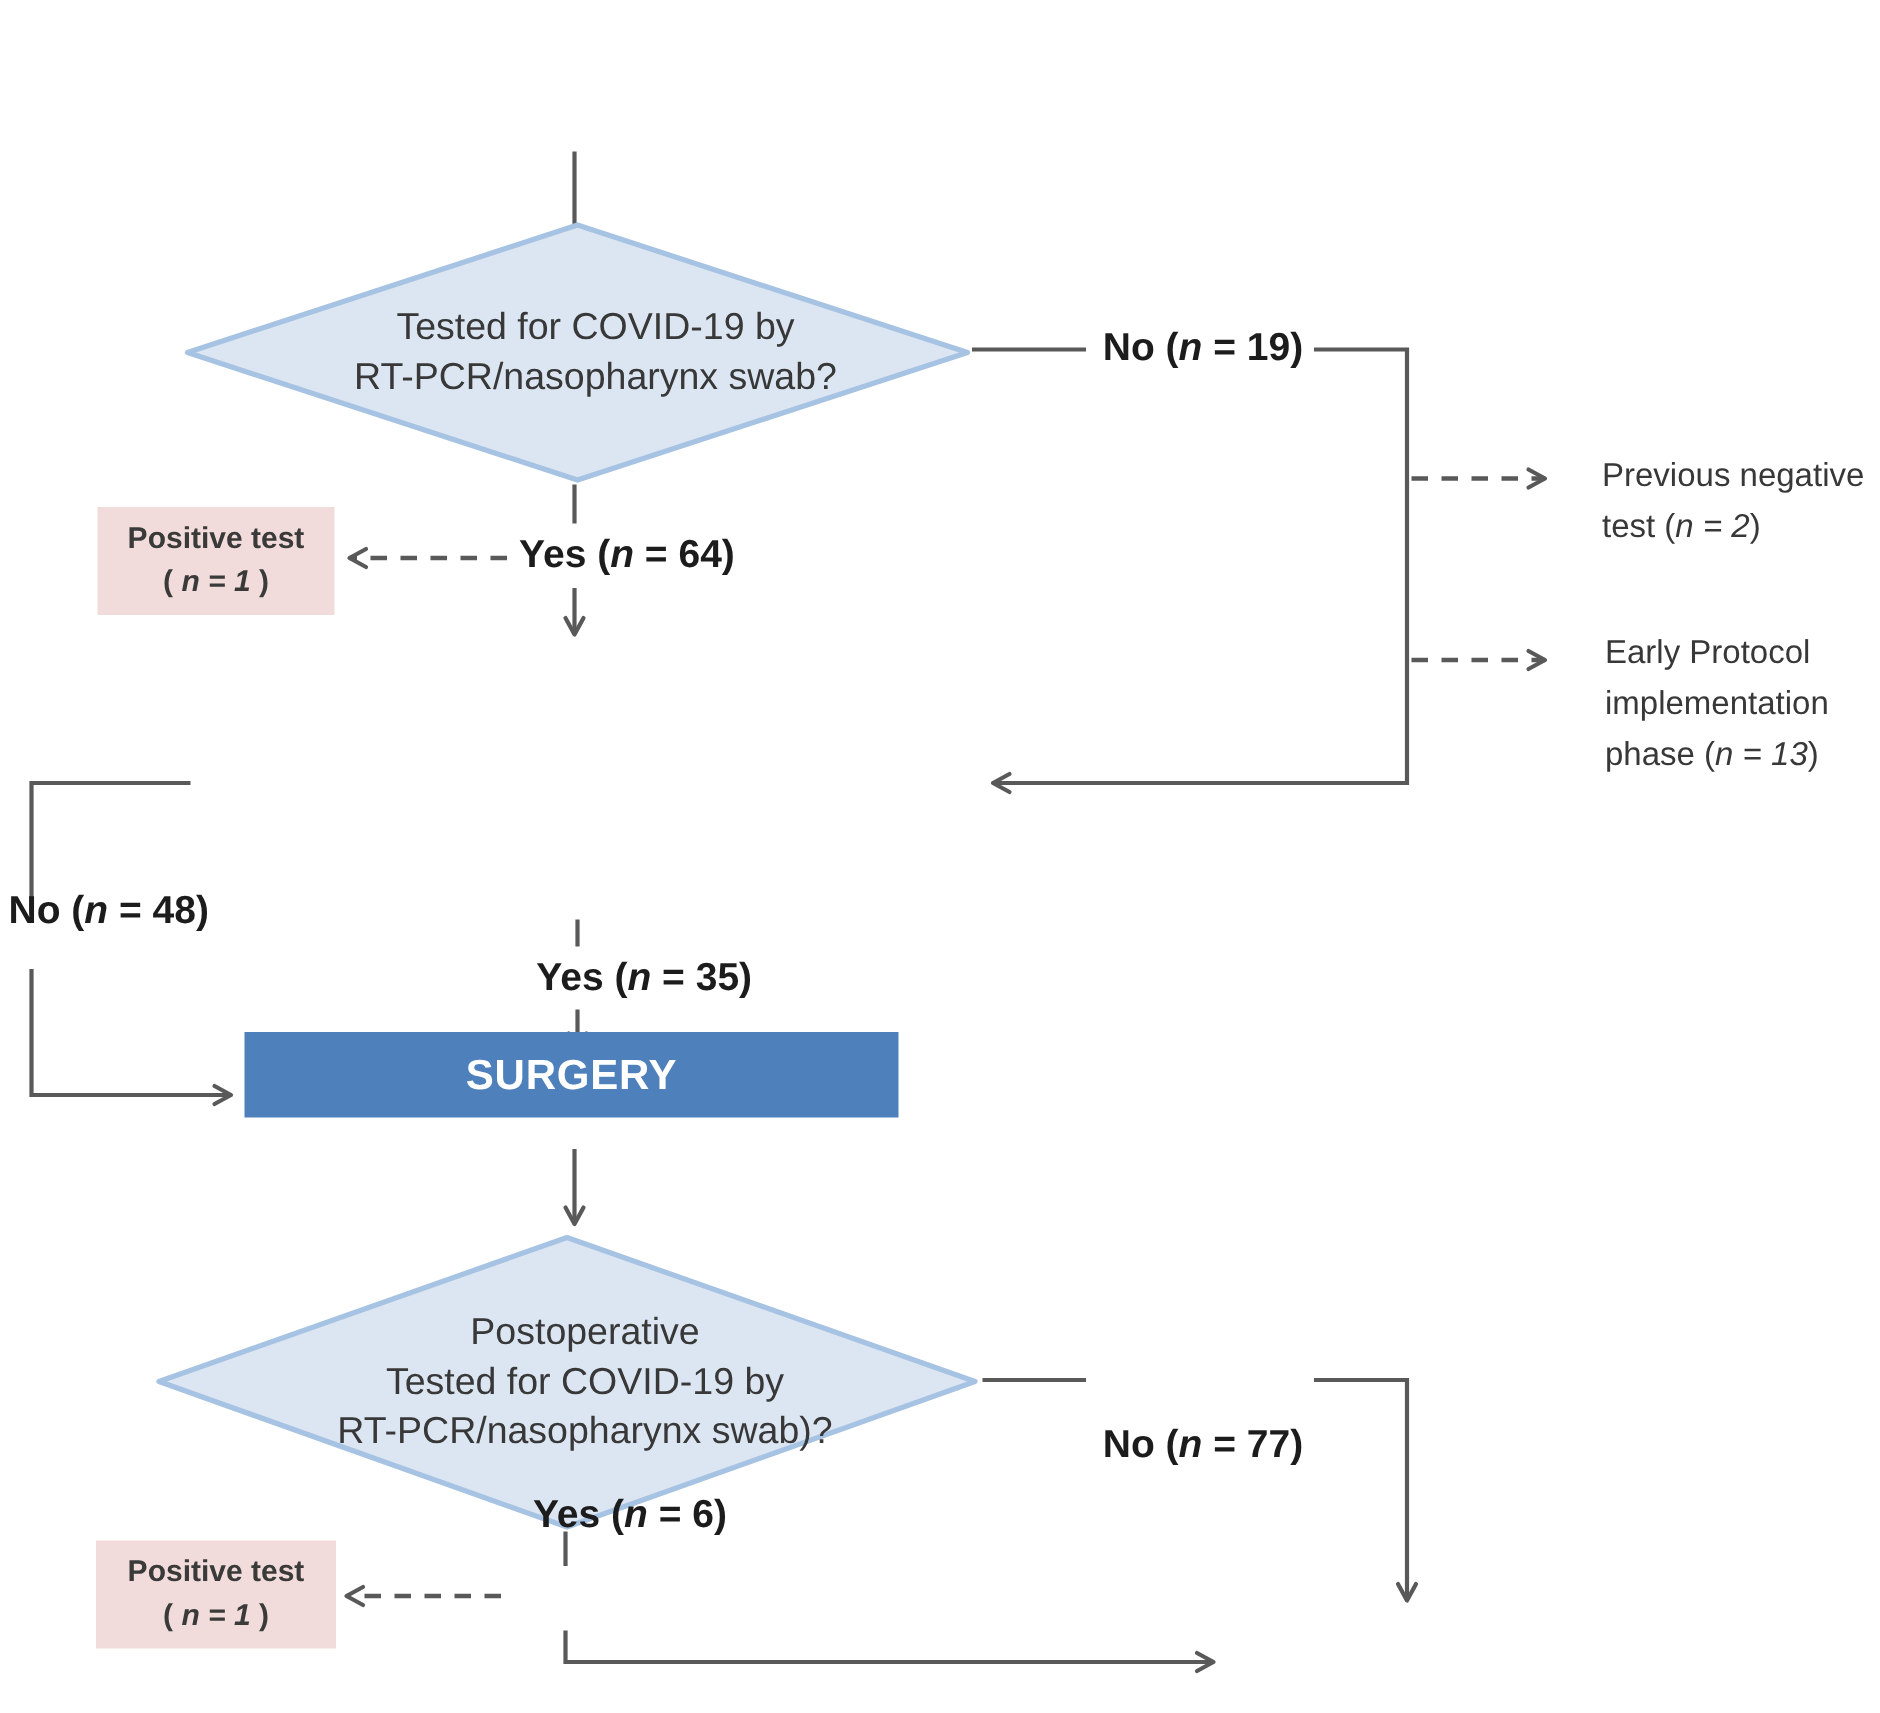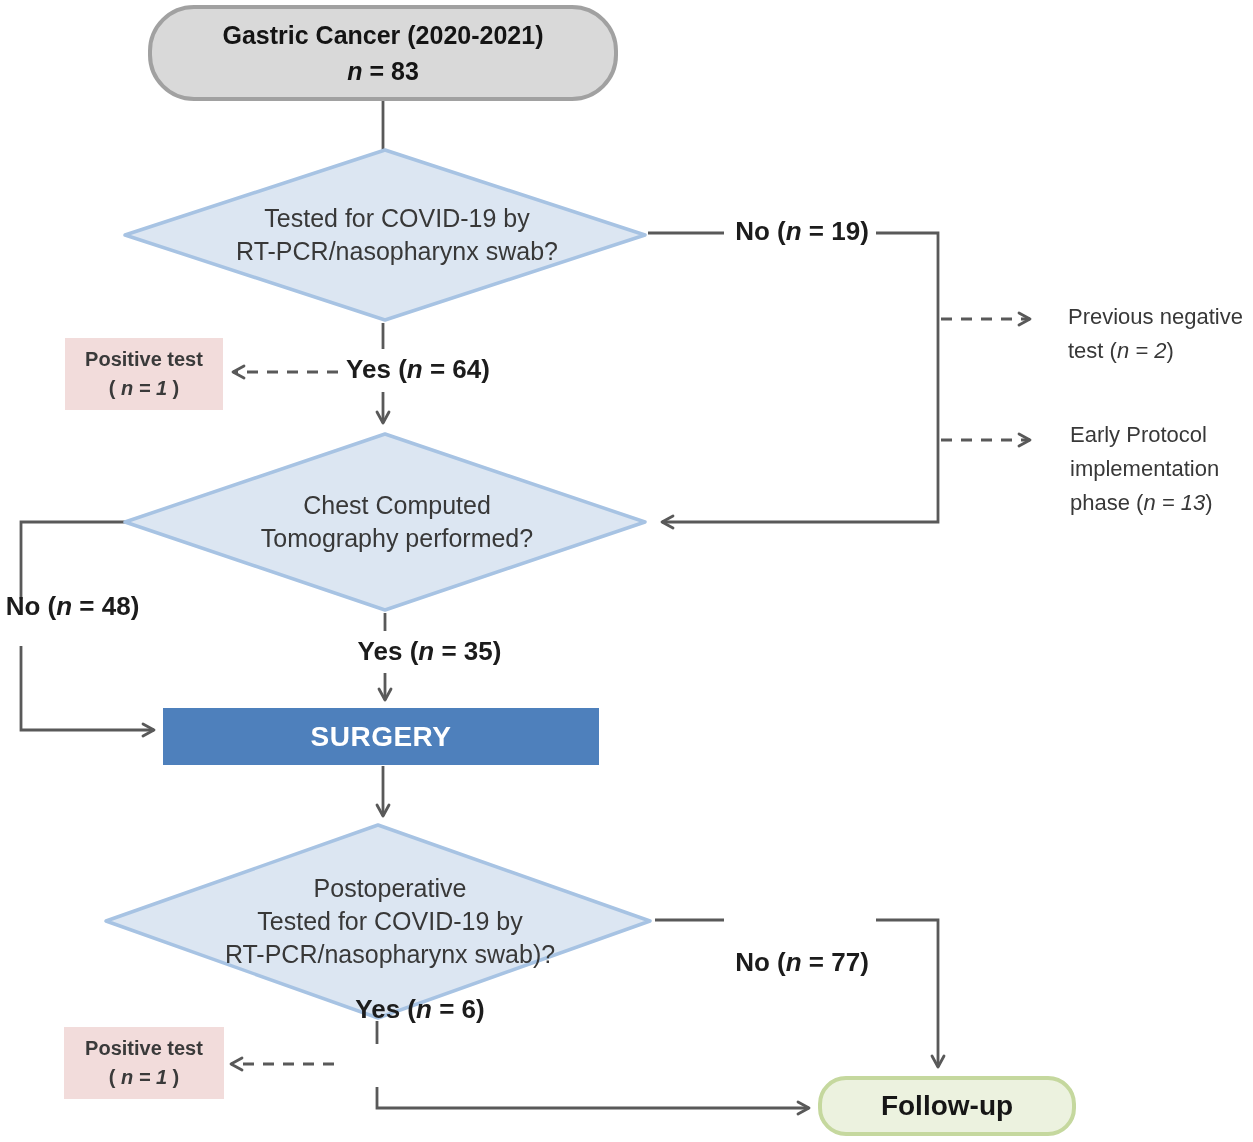--- a/index.html
+++ b/index.html
@@ -30,21 +30,21 @@
   .diamond .dtext{
     position:absolute;left:12px;top:0;width:100%;height:100%;
     display:flex;align-items:center;justify-content:center;text-align:center;
     font-size:25px;color:#383838;line-height:1.32;white-space:pre-line;z-index:3;
   }
   .d1{left:122px;top:148px;width:526px;height:174px;}
   .d2{left:122px;top:432px;width:526px;height:180px;}
   .d3{left:103px;top:823px;width:550px;height:197px;}
 
   .surgery{
-    left:163px;top:708px;width:436px;height:57px;
+    left:163px;top:688px;width:436px;height:57px;
     background:var(--surgery-fill,#4E80BC);color:#ffffff;
     font-size:28px;font-weight:700;letter-spacing:0.5px;
   }
   .followup{
     left:818px;top:1076px;width:258px;height:60px;box-sizing:border-box;
     background:var(--followup-fill,#ECF2DF);border:4px solid var(--followup-border,#C5D89E);
     border-radius:28px;font-size:28px;font-weight:700;color:#161616;
   }
   .pink{
     background:var(--positive-fill,#F2DCDB);color:#3a3a3a;
@@ -87,57 +87,43 @@
     <path d="M385,613 V631"></path>
     <path d="M385,673 V700" marker-end="url(#arr)"></path>
     <path d="M383,766 V816" marker-end="url(#arr)"></path>
     <path d="M655,920 H724"></path>
     <path d="M876,920 H938 V1067" marker-end="url(#arr)"></path>
     <path d="M377,1021 V1044"></path>
     <path d="M377,1087 V1108 H809" marker-end="url(#arr)"></path>
     <path class="dash" d="M334,1064 H231" marker-end="url(#arr)"></path>
   </svg>
 
-  <div class="node start">
-    <div>Gastric Cancer (2020-2021)</div>
-    <div><i class="nvar">n</i><span> = 83</span></div>
-  </div>
 
   <div class="diamond d1">
     <svg width="526" height="174">
       <polygon points="263,2 523,87 263,172 3,87" style="fill:var(--diamond-fill,#DCE6F2);stroke:var(--diamond-border,#A7C3E3);stroke-width:3.5;stroke-linejoin:round;"></polygon>
     </svg>
     <div class="dtext">Tested for COVID-19 by
 RT-PCR/nasopharynx swab?</div>
   </div>
 
-  <div class="diamond d2">
-    <svg width="526" height="180">
-      <polygon points="263,2 523,90 263,178 3,90" style="fill:var(--diamond-fill,#DCE6F2);stroke:var(--diamond-border,#A7C3E3);stroke-width:3.5;stroke-linejoin:round;"></polygon>
-    </svg>
-    <div class="dtext">Chest Computed
-Tomography performed?</div>
-  </div>
 
   <div class="node surgery">
     <span>SURGERY</span>
   </div>
 
   <div class="diamond d3">
     <svg width="550" height="197">
       <polygon points="275,2 547,98 275,195 3,98" style="fill:var(--diamond-fill,#DCE6F2);stroke:var(--diamond-border,#A7C3E3);stroke-width:3.5;stroke-linejoin:round;"></polygon>
     </svg>
     <div class="dtext">Postoperative
 Tested for COVID-19 by
 RT-PCR/nasopharynx swab)?</div>
   </div>
 
-  <div class="node followup">
-    <span>Follow-up</span>
-  </div>
 
   <div class="node pink pink1">
     <div>Positive test</div>
     <div><span>( </span><i class="nvar">n = 1</i><span> )</span></div>
   </div>
 
   <div class="node pink pink2">
     <div>Positive test</div>
     <div><span>( </span><i class="nvar">n = 1</i><span> )</span></div>
   </div>

